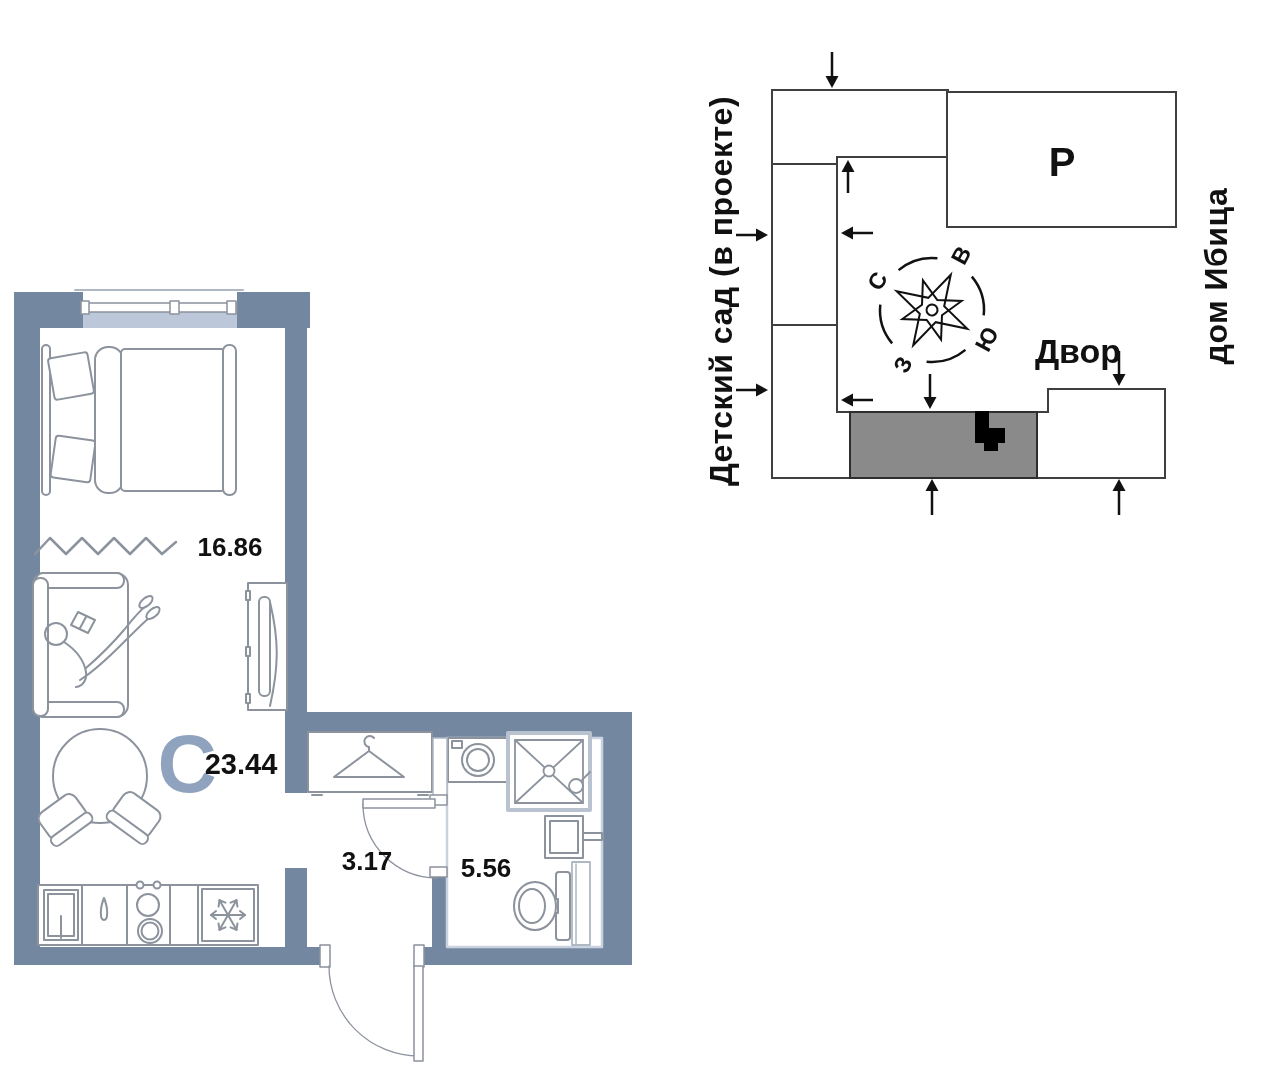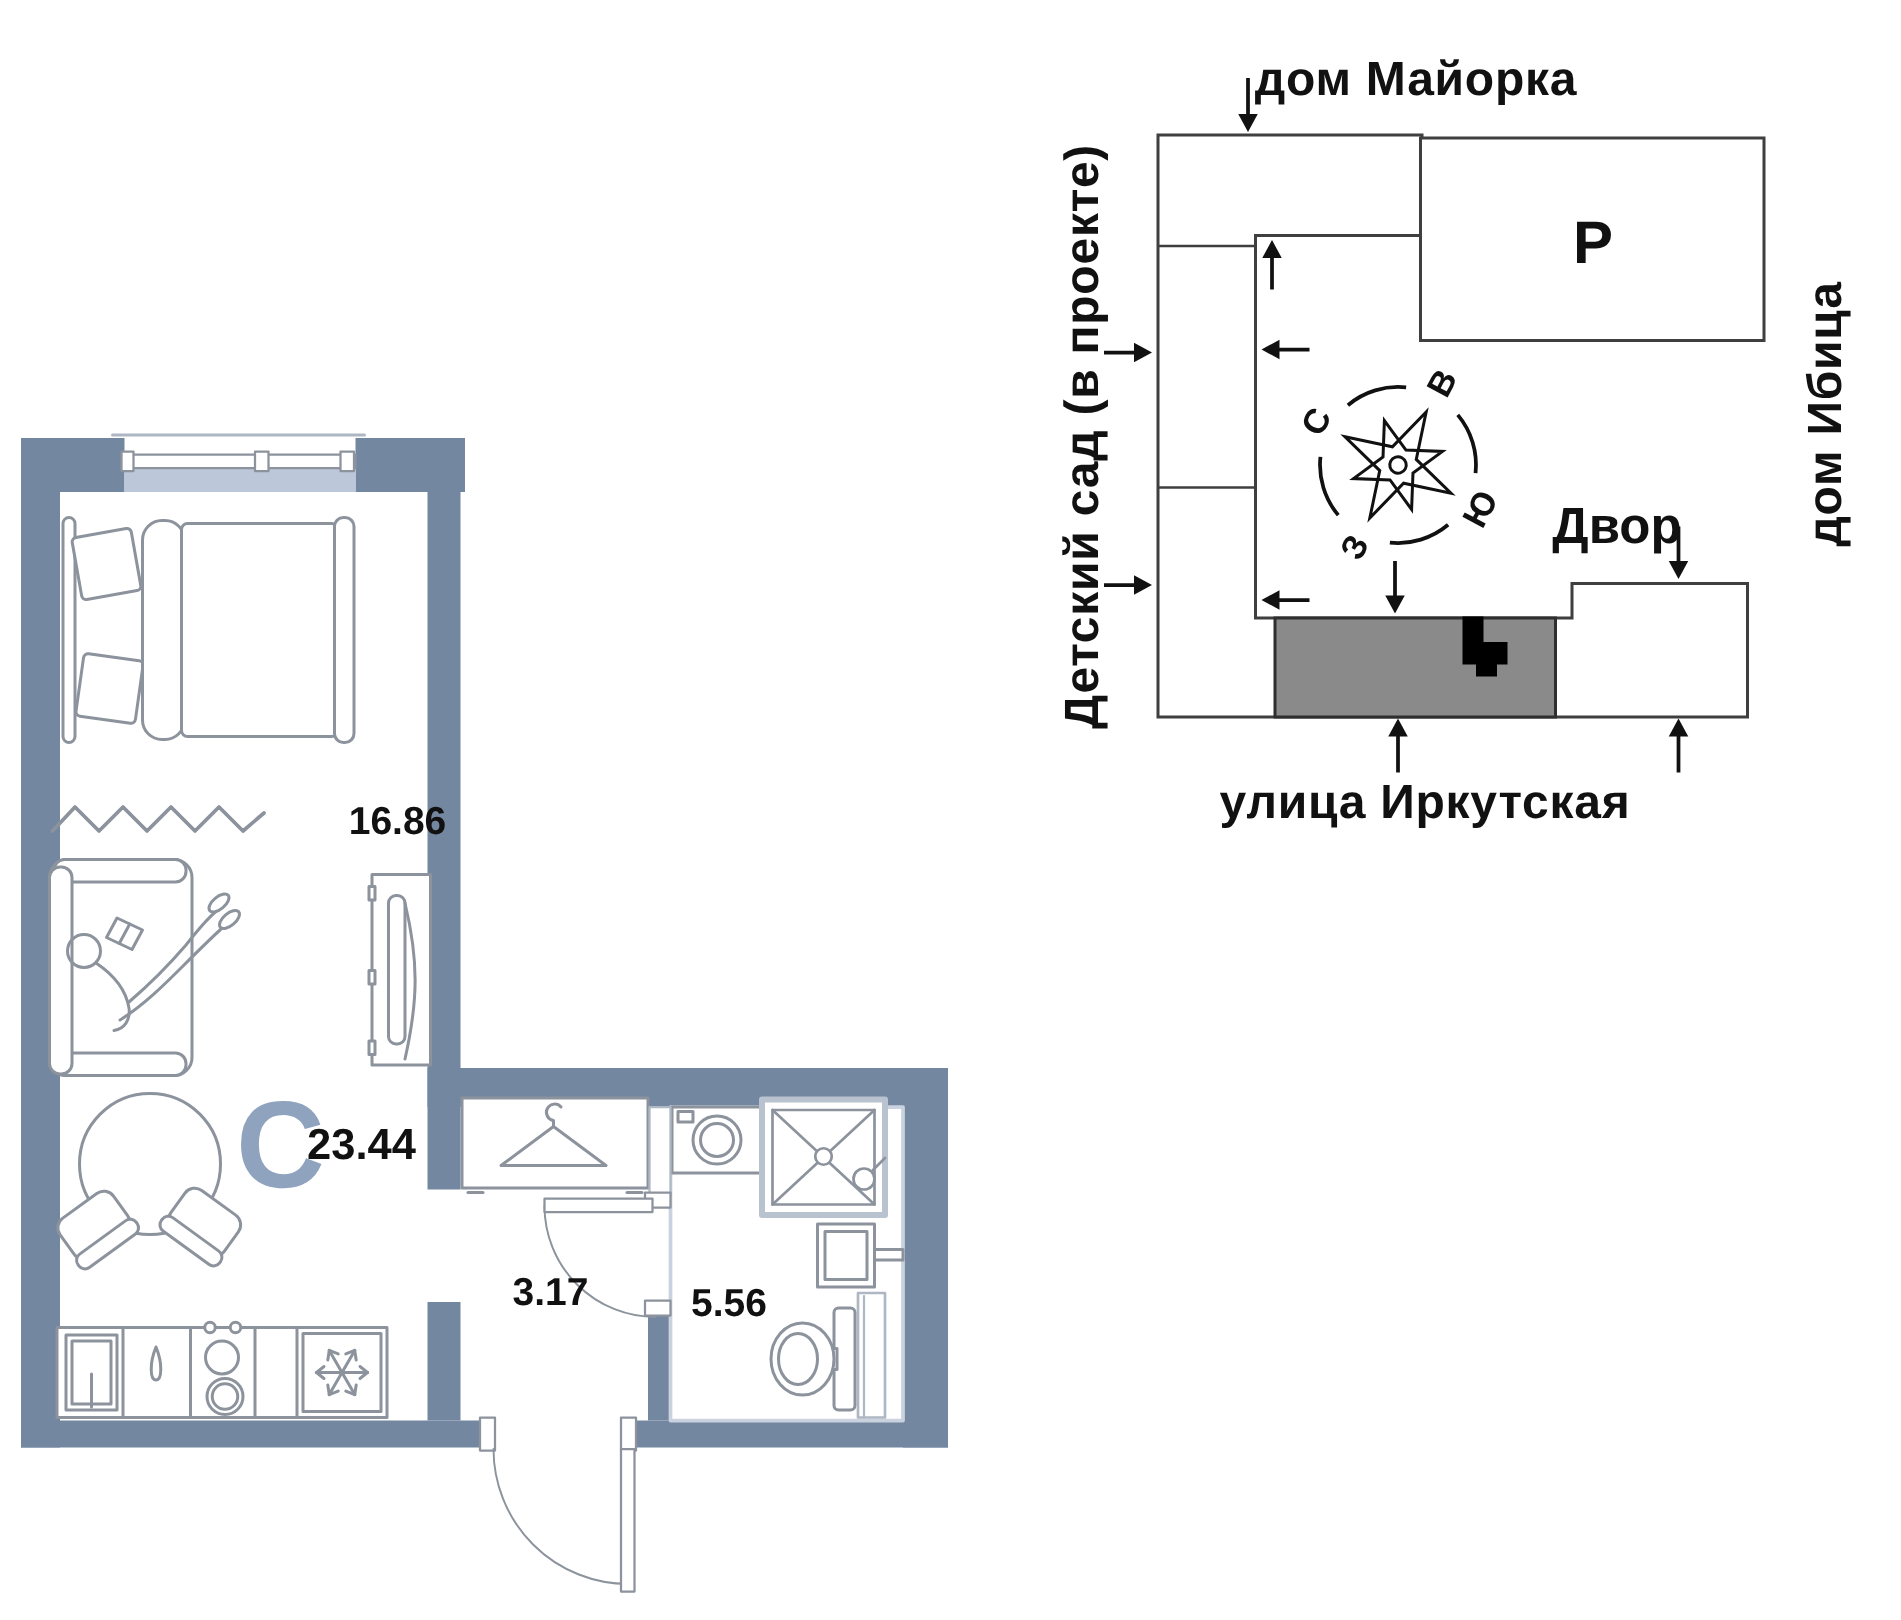--- a/index.html
+++ b/index.html
@@ -283,26 +283,24 @@
       <g font-family="Liberation Sans, sans-serif" font-size="23" font-weight="700" fill="#111111" text-anchor="middle">
         <text x="0" y="-54">С</text>
         <text x="62" y="8">В</text>
         <text x="0" y="70">Ю</text>
         <text x="-62" y="8">З</text>
       </g>
     </g>
   </g>
 </svg>
 
-<div class="lbl site-lbl" style="left:944px;top:52px;">дом Майорка</div>
 <div class="lbl site-lbl v" style="left:721px;top:291px;">Детский сад (в проекте)</div>
 <div class="lbl site-lbl v" style="left:1216px;top:276px;">дом Ибица</div>
-<div class="lbl site-lbl" style="left:950px;top:534px;">улица Иркутская</div>
 <div class="lbl parking" style="left:1062px;top:162px;">Р</div>
 <div class="lbl courtyard" style="left:1078px;top:307px;margin-top:44px;">Двор</div>
 
-<div class="lbl area-num" style="left:230px;top:547px;margin-left:35px;">16.86</div>
+<div class="lbl area-num" style="left:230px;top:547px;">16.86</div>
 <div class="lbl studio-letter" style="left:187px;top:764px;">С</div>
 <div class="lbl total-num" style="left:241px;top:764px;">23.44</div>
 <div class="lbl area-num" style="left:367px;top:861px;">3.17</div>
 <div class="lbl area-num" style="left:486px;top:868px;">5.56</div>
 
 </div>
 
 </body></html>

